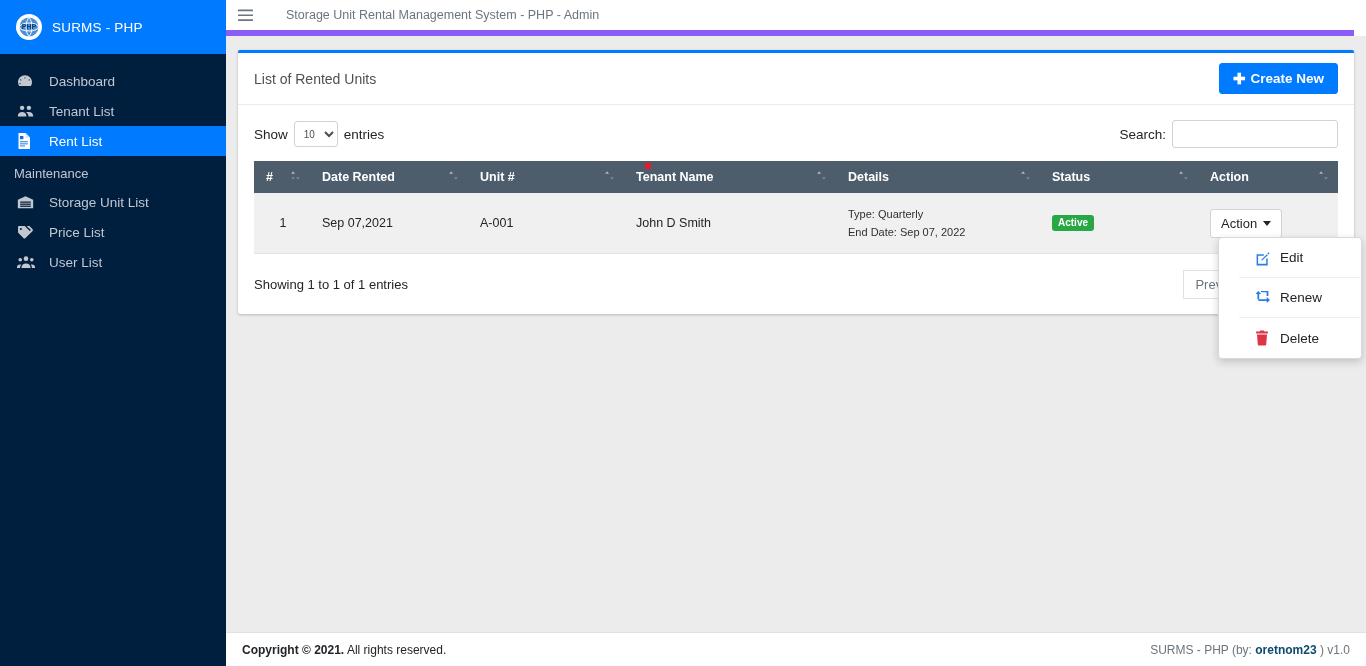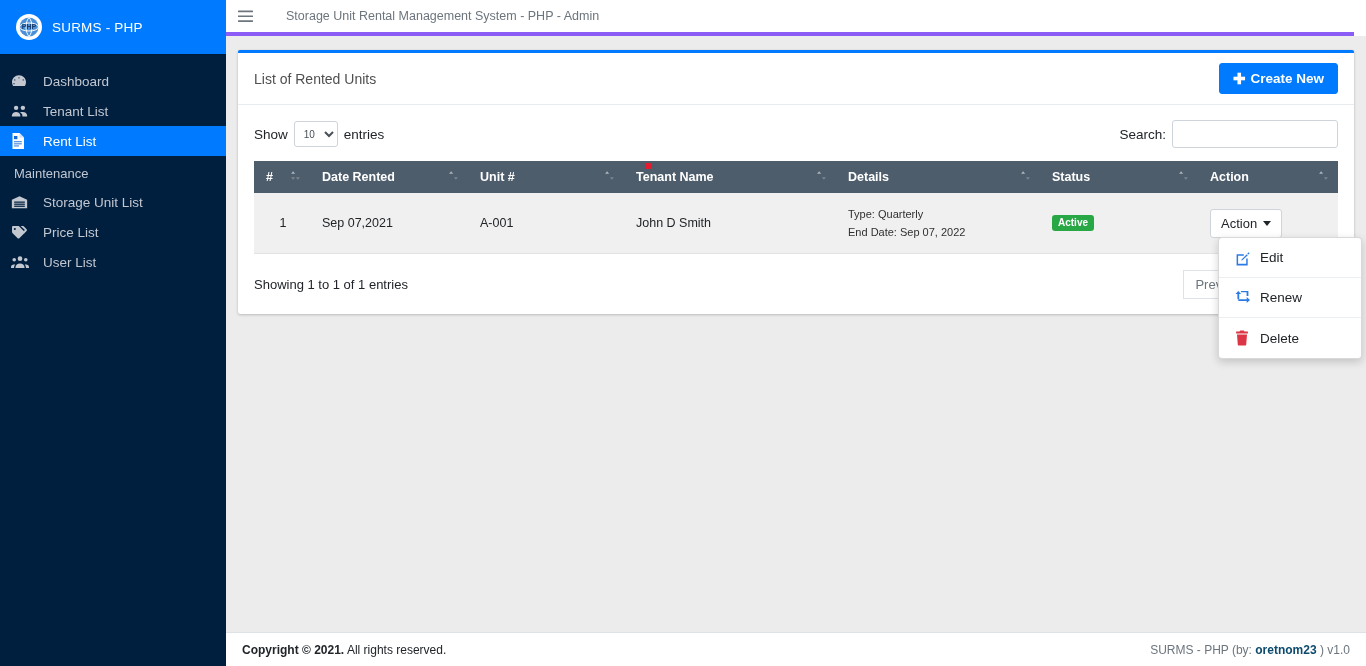--- a/index.html
+++ b/index.html
@@ -40,21 +40,21 @@
   #brand .logo svg { display:block; }
   #brand .brand-text {
     color: #ffffff; font-size: 13.5px; letter-spacing: .2px;
     white-space: nowrap;
   }
 
   #nav { padding-top: 12px; }
   .nav-item {
     display: flex; align-items: center;
     height: 30px;
-    padding-left: 11px;
+    padding-left: 17px;
     color: #c2c7d0;
     font-size: 13.5px;
     cursor: pointer;
     white-space: nowrap;
   }
   .nav-item.active {
     background: #007bff; color: #ffffff;
   }
   .nav-item .nav-icon {
     width: 24px; height: 18px;
@@ -68,21 +68,21 @@
     color: #c2c7d0;
     padding: 10px 0 6px 14px;
     white-space: nowrap;
   }
 
   
   #topbar {
     position: absolute; left: 226px; top: 0;
     width: 1128px; height: 36px;
     background: #ffffff;
-    border-bottom: 4px solid #8b5cf6;
+    border-bottom: 6px solid #8b5cf6;
     display: flex; align-items: center;
     z-index: 20;
   }
   #hamburger {
     width: 38px; height: 36px;
     display: flex; align-items: center; justify-content: center;
     cursor: pointer;
   }
   #topbar .nav-title {
     font-size: 12.5px; color: #6c757d;
@@ -269,20 +269,21 @@
   }
   #action-menu .dd-item {
     display: flex; align-items: center;
     height: 40px;
     padding-left: 16px;
     font-size: 13.5px;
     color: #212529;
     cursor: pointer;
     border-bottom: 1px solid #eceff1;
     white-space: nowrap;
+    margin-left: 20px;
   }
   #action-menu .dd-item:last-child { border-bottom: none; }
   #action-menu .dd-item .dd-ic {
     width: 19px; margin-right: 6px;
     display: inline-flex; align-items: center; justify-content: flex-start;
     flex: none;
   }
 
   
   #cursor-dot {

